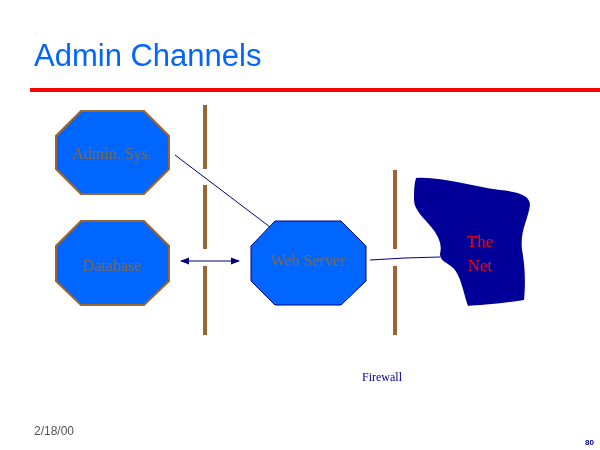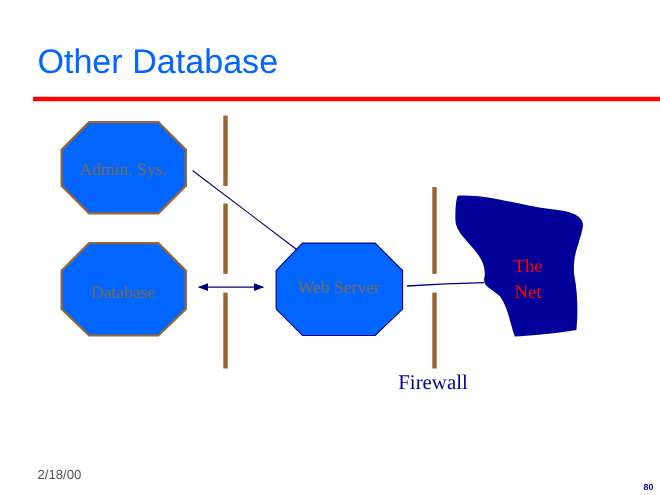--- a/index.html
+++ b/index.html
@@ -7,36 +7,36 @@
     .title {
       position: absolute; left: 34px; top: 38px;
       font-family: "Liberation Sans", sans-serif; font-size: 31px; color: #0066ff;
       white-space: nowrap;
     }
     .rule { position: absolute; left: 30px; top: 88px; width: 570px; height: 4px; background: #ff0000; }
     svg.diagram { position: absolute; left: 0; top: 0; }
     .node-label { font-family: "Liberation Serif", serif; font-size: 16px; fill: #7f6a4a; }
     .net-label { font-family: "Liberation Serif", serif; font-size: 17px; fill: #ff0000; }
     .firewall-label {
-      position: absolute; left: 362px; top: 338px;
-      font-family: "Liberation Serif", serif; font-size: 19px; color: #000099; white-space: nowrap;
+      position: absolute; left: 362px; top: 370px;
+      font-family: "Liberation Serif", serif; font-size: 12px; color: #000099; white-space: nowrap;
     }
     .date {
       position: absolute; left: 34px; top: 424px;
       font-family: "Liberation Sans", sans-serif; font-size: 12px; color: #555555; white-space: nowrap;
     }
     .pagenum {
       position: absolute; left: 585px; top: 438px;
       font-family: "Liberation Sans", sans-serif; font-size: 8px; font-weight: bold; color: #000099; white-space: nowrap;
     }
   </style>
 </head>
 <body>
 
-<div class="title">Other Database</div>
+<div class="title">Admin Channels</div>
 <div class="rule"></div>
 
 <svg class="diagram" width="600" height="450" viewBox="0 0 600 450">
   <defs>
     <marker id="arrow-end" markerWidth="8" markerHeight="8" refX="7" refY="4" orient="auto">
       <path d="M0,1 L8,4 L0,7 z" fill="#000080"></path>
     </marker>
     <marker id="arrow-start" markerWidth="8" markerHeight="8" refX="1" refY="4" orient="auto">
       <path d="M8,1 L0,4 L8,7 z" fill="#000080"></path>
     </marker>

